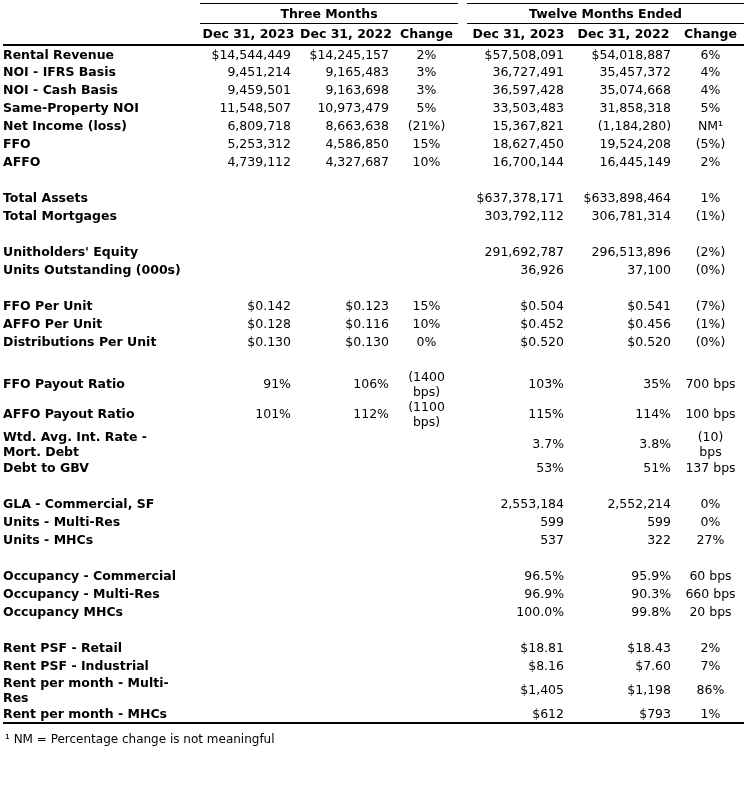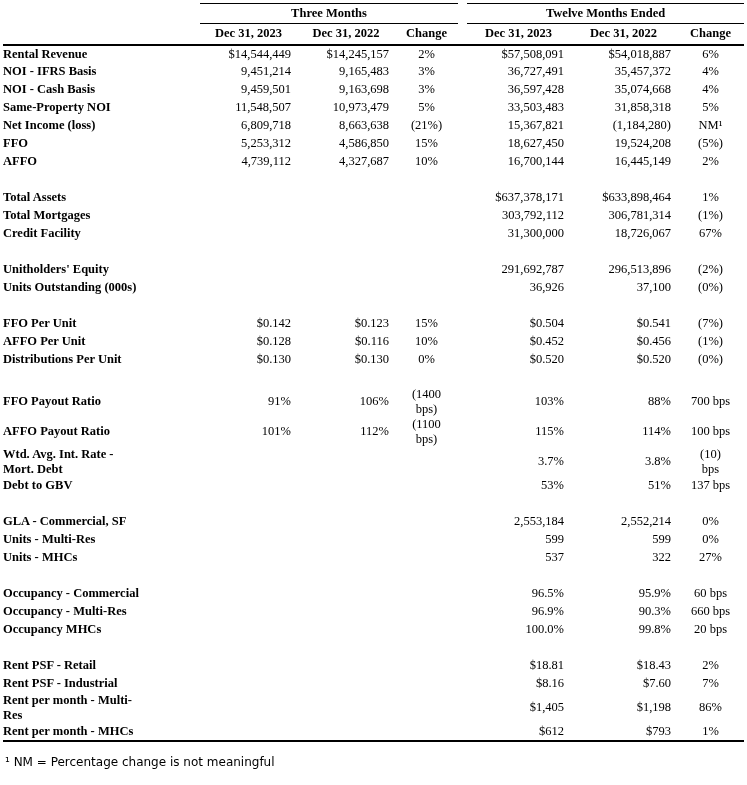--- a/index.html
+++ b/index.html
@@ -1,39 +1,39 @@
 <!DOCTYPE html>
 <html><head>
 <meta charset="utf-8">
 <style>
   * { box-sizing: border-box; }
   html, body { background: #ffffff; }
   body {
     width: 747px; height: 785px; margin: 0; padding: 3px 2px 0 3px;
     color: #000; font-family: "DejaVu Sans", sans-serif; font-size: 12.5px;
   }
-  table { border-collapse: collapse; table-layout: fixed; width: 741px; font-family: Liberation Serif, serif; }
+  table { border-collapse: collapse; table-layout: fixed; width: 741px; }
   th, td {
     padding: 0; line-height: 15px; vertical-align: middle;
     white-space: pre-line; overflow: hidden;
   }
   thead th { font-weight: bold; }
   .group-row th.group-head {
     border-top: 1.5px solid #000; border-bottom: 1.5px solid #000;
     text-align: center; height: 20px;
   }
   .col-row th { height: 21px; border-bottom: 2px solid #000; text-align: center; margin-left: 24px; }
   tbody td { height: 18px; }
   td.label { font-weight: bold; text-align: left; padding-right: 2px; }
   td.val { text-align: right; padding-right: 6px; }
   td.chg { text-align: center; }
   td.gap { }
   tr.spacer td { height: 18px; }
   tbody tr.last-row td { border-bottom: 2px solid #000; }
-  .footnote { margin-top: 13px; padding-left: 2px; font-size: 12px; font-weight: normal; }
+  .footnote { margin-top: 8px; padding-left: 2px; font-size: 12px; font-weight: normal; }
 </style>
 </head>
 <body>
 
 <div>
   <table>
     <colgroup>
       <col style="width:197px">
       <col style="width:97px">
       <col style="width:98px">
@@ -148,30 +148,20 @@
         <tr>
           <td class="label">Total Mortgages</td>
           <td class="val"></td>
           <td class="val"></td>
           <td class="chg"></td>
           <td class="gap"></td>
           <td class="val">303,792,112</td>
           <td class="val">306,781,314</td>
           <td class="chg">(1%)</td>
         </tr>
-        <tr>
-          <td class="label">Credit Facility</td>
-          <td class="val"></td>
-          <td class="val"></td>
-          <td class="chg"></td>
-          <td class="gap"></td>
-          <td class="val">31,300,000</td>
-          <td class="val">18,726,067</td>
-          <td class="chg">67%</td>
-        </tr>
         <tr class="spacer">
           <td colspan="8"></td>
         </tr>
         <tr>
           <td class="label">Unitholders' Equity</td>
           <td class="val"></td>
           <td class="val"></td>
           <td class="chg"></td>
           <td class="gap"></td>
           <td class="val">291,692,787</td>
@@ -225,21 +215,21 @@
           <td colspan="8"></td>
         </tr>
         <tr>
           <td class="label">FFO Payout Ratio</td>
           <td class="val">91%</td>
           <td class="val">106%</td>
           <td class="chg">(1400
 bps)</td>
           <td class="gap"></td>
           <td class="val">103%</td>
-          <td class="val">88%</td>
+          <td class="val">35%</td>
           <td class="chg">700 bps</td>
         </tr>
         <tr>
           <td class="label">AFFO Payout Ratio</td>
           <td class="val">101%</td>
           <td class="val">112%</td>
           <td class="chg">(1100
 bps)</td>
           <td class="gap"></td>
           <td class="val">115%</td>

